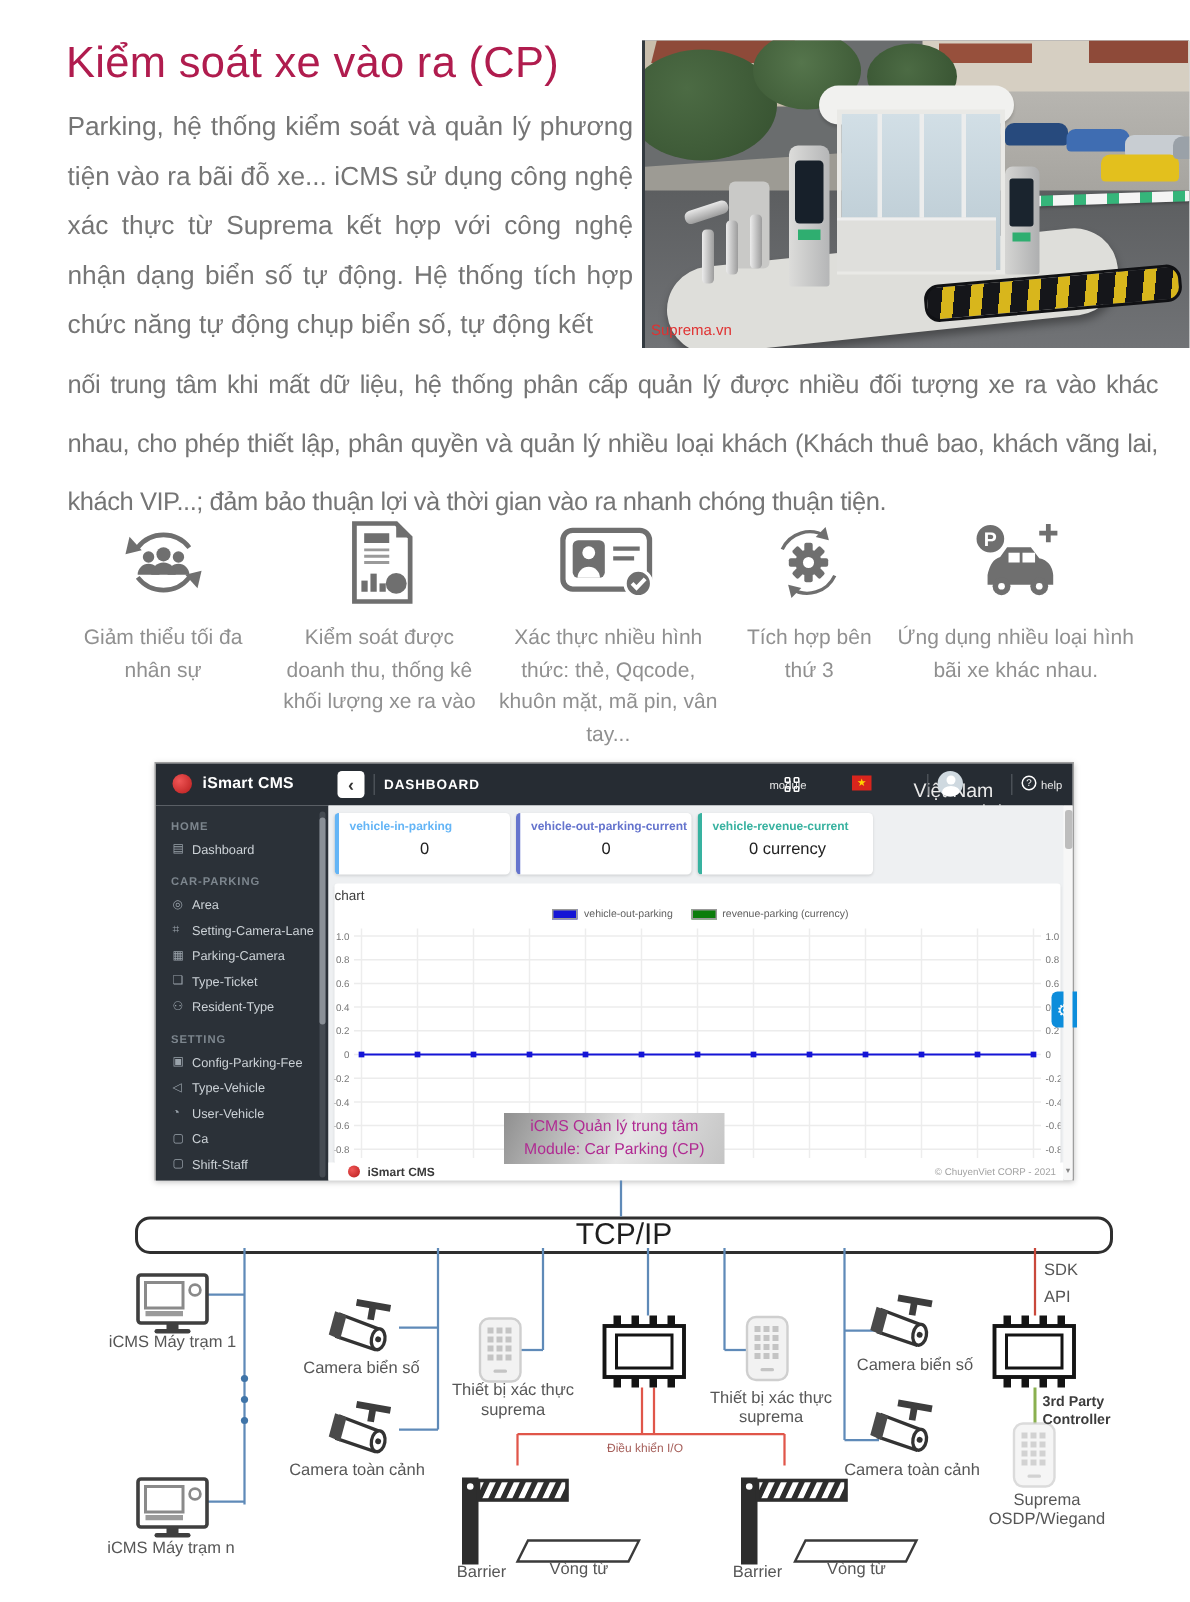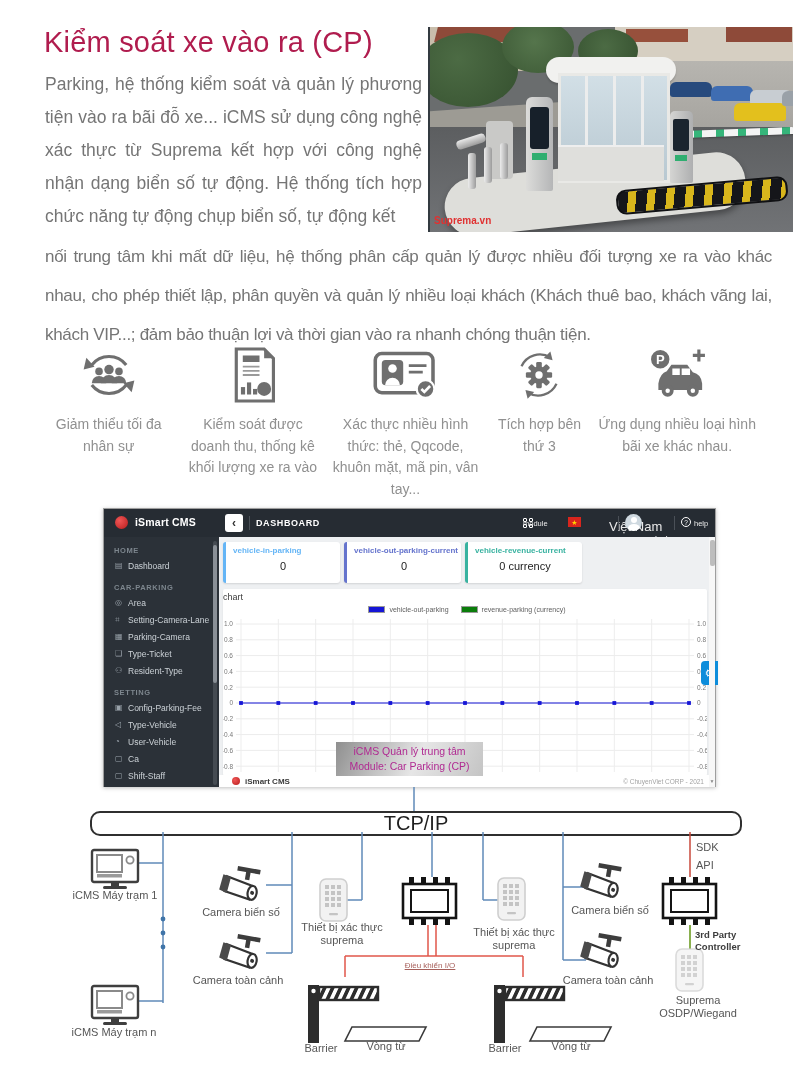--- a/index.html
+++ b/index.html
@@ -36,21 +36,21 @@
   .ph-kscreen1{left:4px;top:10px;width:19px;height:42px;background:#17202a;border-radius:3px;}
   .ph-kgreen1{left:6px;top:56px;width:15px;height:7px;background:#2fae70;}
   .ph-kiosk2{left:240px;top:84px;width:23px;height:72px;background:linear-gradient(90deg,#d5d5d3,#aeafb0);border-radius:5px 5px 2px 2px;}
   .ph-kscreen2{left:3px;top:8px;width:16px;height:32px;background:#1a242e;border-radius:2px;}
   .ph-kgreen2{left:5px;top:44px;width:12px;height:6px;background:#2fae70;}
   .ph-pillar{left:56px;top:94px;width:27px;height:58px;background:#c9c9c7;border-radius:4px;}
   .ph-boll{width:8px;height:36px;background:linear-gradient(90deg,#ececec,#9c9c9c);border-radius:3px;}
   .ph-bolllay{left:26px;top:110px;width:30px;height:9px;background:linear-gradient(#e8e8e8,#9c9c9c);border-radius:4px;transform:rotate(-18deg);}
   .ph-arm{left:250px;top:102px;width:115px;height:7px;background:repeating-linear-gradient(90deg,#f4f4f4 0 14px,#35b57a 14px 22px);border-radius:3px;transform:rotate(-2deg);box-shadow:0 1px 2px rgba(0,0,0,.3);}
   .ph-bump{left:186px;top:156px;width:168px;height:21px;background:repeating-linear-gradient(100deg,#15161a 0 11px,#d8b61c 11px 19px);border:2px solid #101114;border-radius:10px;transform:rotate(-5deg);}
-  .ph-mark{left:4px;top:188px;font-size:10px;color:#e03131;font-weight:bold;}
+  .ph-mark{left:4px;top:188px;font-size:10px;color:#e03131;font-weight:normal;}
 
   
   #features{left:38px;top:346px;width:722px;display:flex;}
   .feat{display:flex;flex-direction:column;align-items:center;}
   .feat .ficon{height:58px;display:flex;align-items:center;justify-content:center;}
   .feat .flabel{margin-top:10px;font-size:14px;line-height:21.5px;color:#909090;text-align:center;}
 
   
   #dash{left:103px;top:508px;width:613px;height:279px;background:#eef0f2;border:1px solid #9e9e9e;
         box-shadow:0 1px 4px rgba(0,0,0,.25);box-sizing:border-box;font-family:"Liberation Sans","DejaVu Sans",sans-serif;padding-left:40px;}
@@ -58,21 +58,21 @@
   .d-abs{position:absolute;}
   #d-header{left:0;top:0;width:611px;height:28px;background:#262c33;}
   #d-logo{left:11px;top:7px;width:13px;height:13px;border-radius:50%;background:radial-gradient(circle at 35% 35%,#f05656,#b71c1c);}
   #d-brand{left:31px;top:7px;font-size:10.5px;color:#fff;font-weight:bold;letter-spacing:.2px;}
   #d-back{left:121px;top:5px;width:18px;height:18px;background:#fff;border-radius:3px;color:#333;font-size:12px;font-weight:bold;
           display:flex;align-items:center;justify-content:center;cursor:pointer;}
   .d-vdiv{top:7px;width:1px;height:14px;background:#4a5057;}
   #d-title{left:152px;top:9px;font-size:9px;font-weight:bold;color:#fff;letter-spacing:.6px;}
   #d-grid{left:419px;top:9px;width:10px;height:10px;display:grid;grid-template-columns:4px 4px;grid-gap:2px;}
   #d-grid span{width:4px;height:4px;border:1.2px solid #fff;border-radius:1px;}
-  #d-module{left:419px;top:10px;font-size:7.5px;color:#eaeaea;}
+  #d-module{left:409px;top:10px;font-size:7.5px;color:#eaeaea;}
   #d-flag{left:464px;top:8px;width:13px;height:10px;background:#d8251d;display:flex;align-items:center;justify-content:center;
           color:#ffd400;font-size:7px;line-height:1;}
   #d-lang{left:465px;top:10px;font-size:13px;color:#eaeaea;margin-left:40px;}
   #d-avatar{left:521px;top:5px;width:17px;height:17px;border-radius:50%;background:#cfd9e0;overflow:hidden;}
   #d-avatar i{position:absolute;left:5.5px;top:3px;width:6px;height:6px;border-radius:50%;background:#fff;}
   #d-avatar b{position:absolute;left:2.5px;top:10px;width:12px;height:8px;border-radius:50%;background:#fff;}
   #d-user{left:542px;top:26px;font-size:10px;color:#eaeaea;}
   #d-helpic{left:577px;top:8px;width:10px;height:10px;border:1px solid #fff;border-radius:50%;color:#fff;font-size:6.5px;
             display:flex;align-items:center;justify-content:center;}
   #d-help{left:590px;top:10px;font-size:7.5px;color:#eaeaea;}
@@ -111,21 +111,21 @@
   #d-gear{left:597px;top:152px;width:17px;height:24px;background:#0d8ddb;border-radius:4px 0 0 4px;color:#fff;font-size:11px;
           display:flex;align-items:center;justify-content:center;cursor:pointer;}
 
   
   #tcpbar{left:90px;top:811px;width:648px;height:21px;border:2px solid #2f2f2f;border-radius:10px;background:#fff;
           display:flex;align-items:center;justify-content:center;font-size:20px;color:#1f1f1f;}
   #diagram-svg{left:0;top:780px;}
   .dlabel{position:absolute;font-size:11px;line-height:13px;color:#565656;text-align:center;}
   .dlabel.left{text-align:left;}
   .dlabel.bold{font-weight:bold;color:#3c3c3c;font-size:9.5px;line-height:11.5px;}
-  .dlabel.io{font-size:8px;color:#a65f5a;text-decoration:underline;}
+  .dlabel.io{font-size:8px;color:#a65f5a;}
 </style>
 </head>
 <body>
 
 <div id="page">
 
   <div class="abs" id="title">Kiểm soát xe vào ra (CP)</div>
   <div class="abs" id="para1">Parking, hệ thống kiểm soát và quản lý phương tiện vào ra  bãi đỗ xe... iCMS sử dụng công nghệ xác thực từ Suprema kết hợp với công nghệ nhận dạng biển số tự động. Hệ thống tích hợp chức năng tự động chụp biển số, tự động kết</div>
   <div class="abs" id="para2">nối trung tâm khi mất dữ liệu, hệ thống phân cấp quản lý được nhiều đối tượng xe ra vào khác nhau, cho phép thiết lập, phân quyền và quản lý nhiều loại khách (Khách thuê bao, khách vãng lai, khách VIP...; đảm bảo thuận lợi và thời gian vào ra nhanh chóng thuận tiện.</div>
 

